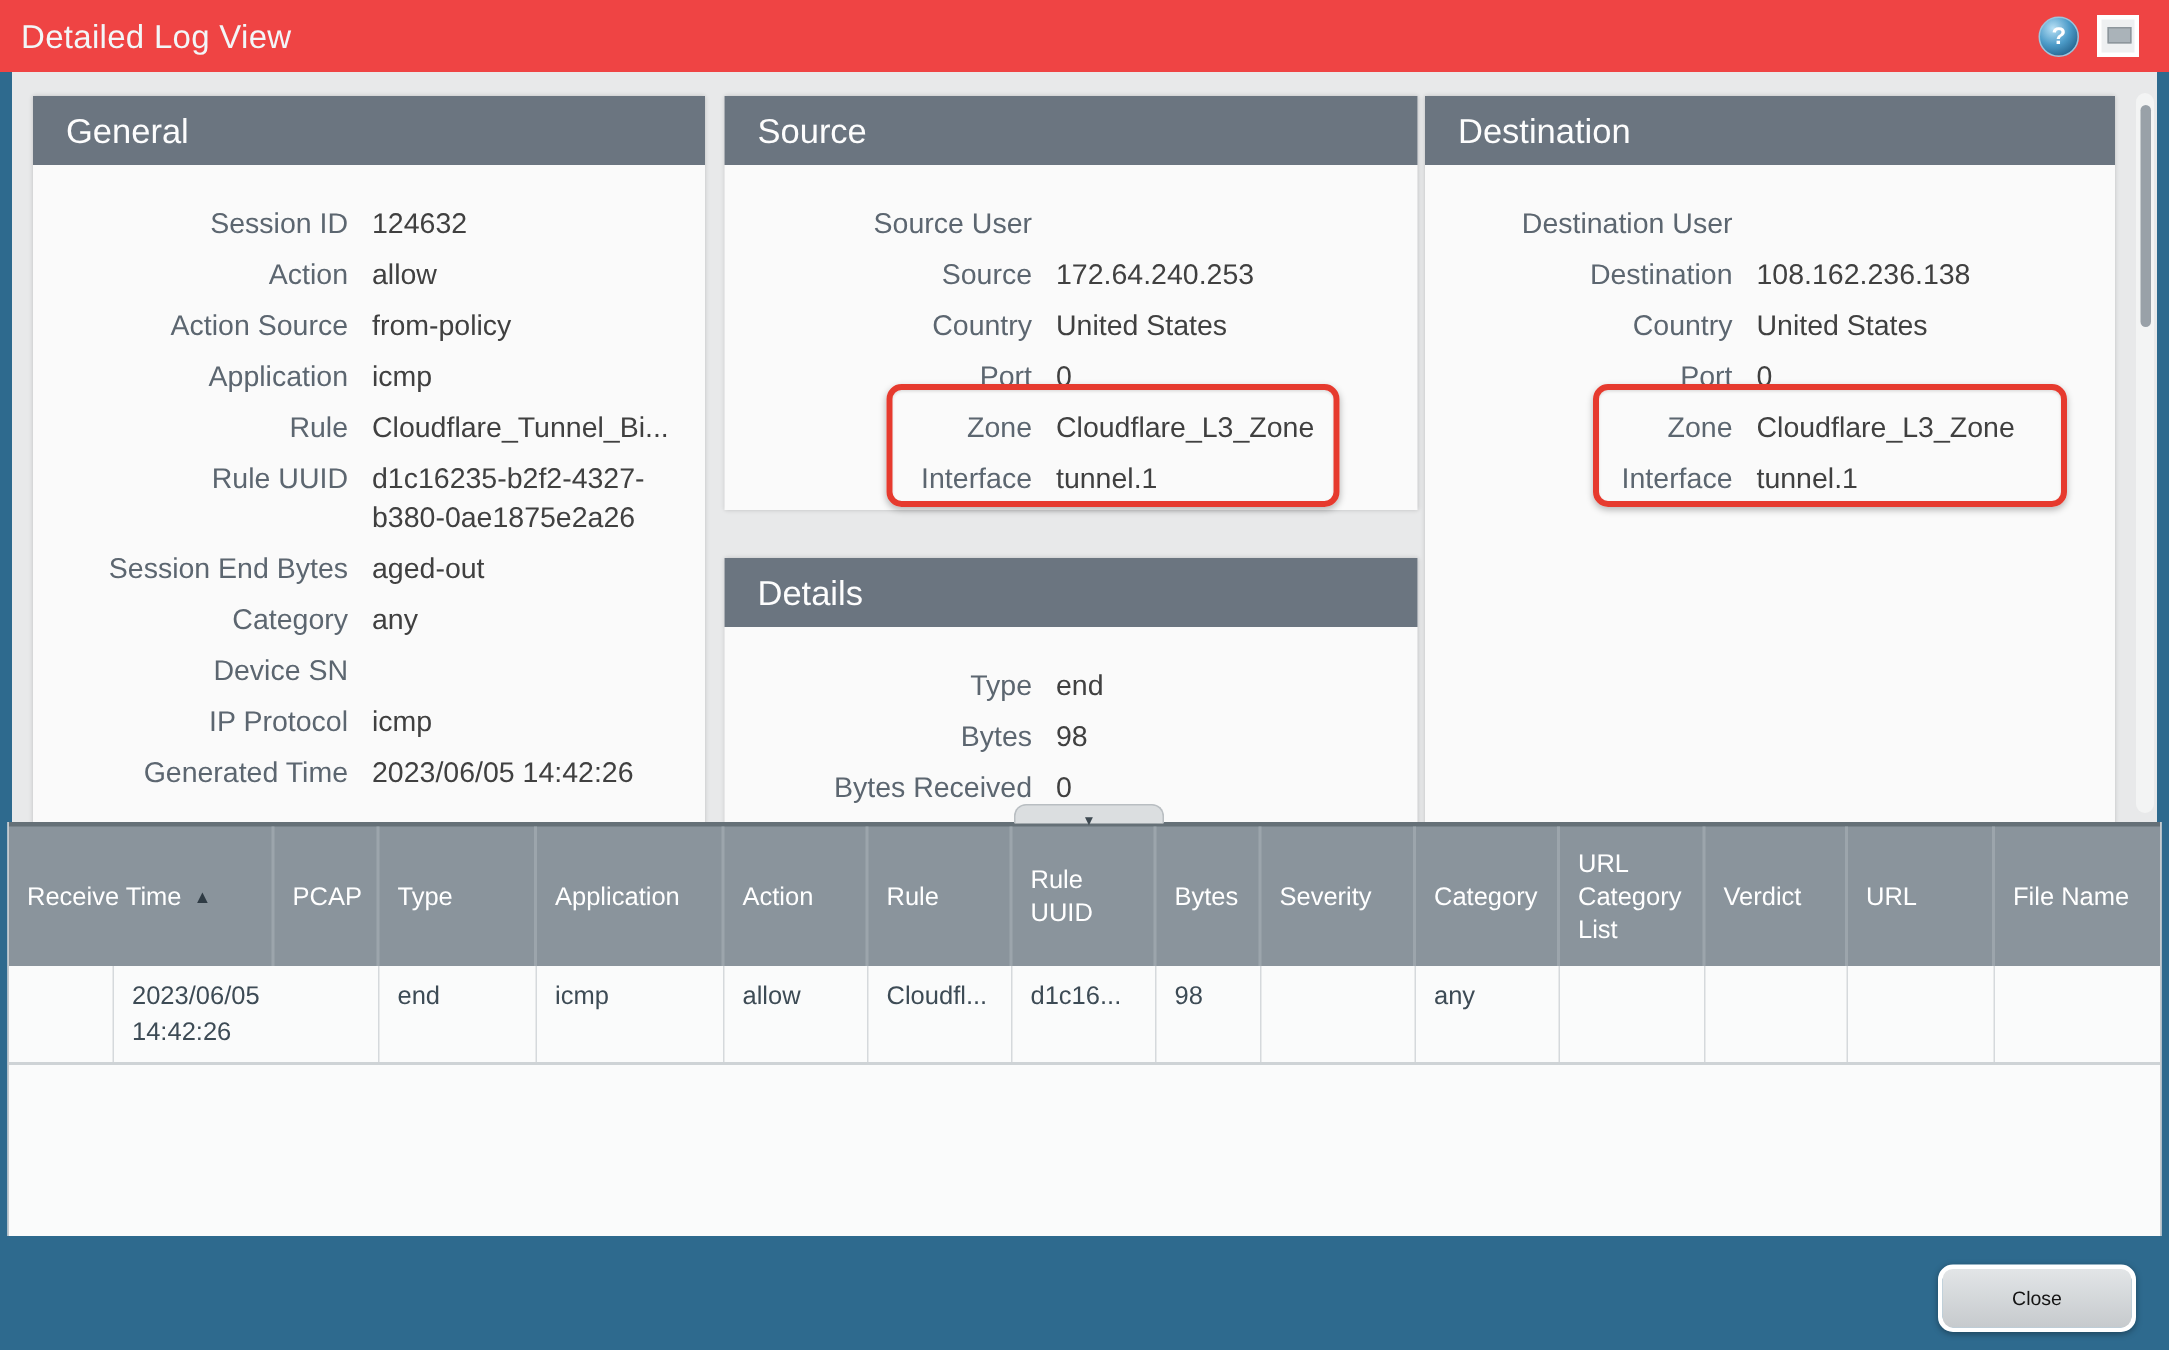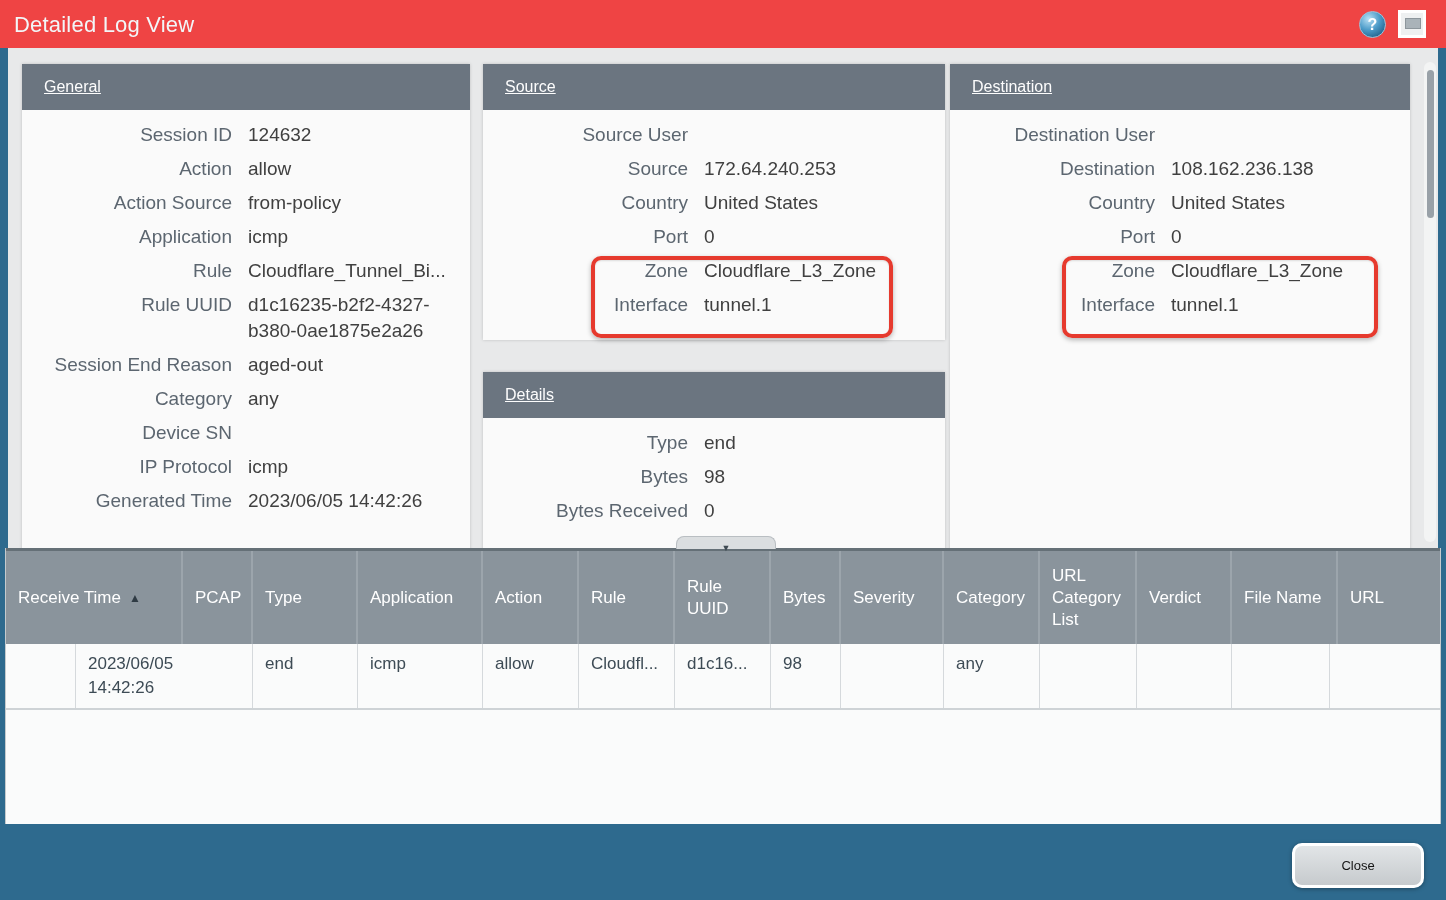--- a/index.html
+++ b/index.html
@@ -32,23 +32,23 @@
     background:#aab3b9; border:1px solid #8d969c;
   }
   
   .content {
     position:absolute; top:48px; left:8px; width:1430px; height:500px;
     background:#e8e9ea; overflow:hidden;
   }
   .panel { position:absolute; background:#fafafa; box-shadow:0 0 3px rgba(0,0,0,0.18); }
   .panel-header {
     height:46px; background:#6b7580; color:#fdfdfd;
-    font-size:16px; line-height:46px; padding-left:22px; font-weight:400;text-decoration:underline;
-  }
-  .panel-body { padding-top:8px; }
+    font-size:23px; line-height:46px; padding-left:22px; font-weight:400;
+  }
+  .panel-body { padding-top:23px; }
   .prow {
     display:grid; grid-template-columns:210px 1fr; column-gap:16px;
     padding:4px 14px 4px 0; line-height:26px; font-size:19px;
   }
   .panel-src .prow, .panel-det .prow, .panel-dst .prow { grid-template-columns:205px 1fr; }
   .plabel { text-align:right; color:#5c6670; }
   .pvalue { color:#404040; word-wrap:break-word; }
   .panel-gen { left:14px; top:16px; width:448px; height:600px; }
   .panel-src { left:475px; top:16px; width:462px; height:276px; }
   .panel-det { left:475px; top:324px; width:462px; height:300px; }
@@ -144,21 +144,21 @@
         </div>
       <div class="prow">
           <span class="plabel">Rule</span>
           <span class="pvalue">Cloudflare_Tunnel_Bi...</span>
         </div>
       <div class="prow">
           <span class="plabel">Rule UUID</span>
           <span class="pvalue">d1c16235-b2f2-4327-b380-0ae1875e2a26</span>
         </div>
       <div class="prow">
-          <span class="plabel">Session End Reason</span>
+          <span class="plabel">Session End Bytes</span>
           <span class="pvalue">aged-out</span>
         </div>
       <div class="prow">
           <span class="plabel">Category</span>
           <span class="pvalue">any</span>
         </div>
       <div class="prow">
           <span class="plabel">Device SN</span>
           <span class="pvalue"></span>
         </div>
@@ -294,25 +294,25 @@
       </div>
     <div class="th c9">
         <span>Category</span>
       </div>
     <div class="th c10">
         <span>URL Category List</span>
       </div>
     <div class="th c11">
         <span>Verdict</span>
       </div>
+    <div class="th c12">
+        <span>URL</span>
+      </div>
     <div class="th c13">
         <span>File Name</span>
-      </div>
-    <div class="th c12">
-        <span>URL</span>
       </div>
   </div>
   <div class="trow">
     <div class="td c0"><span></span></div>
     <div class="td c1"><span>2023/06/05 14:42:26</span></div>
     <div class="td c2"><span>end</span></div>
     <div class="td c3"><span>icmp</span></div>
     <div class="td c4"><span>allow</span></div>
     <div class="td c5"><span>Cloudfl...</span></div>
     <div class="td c6"><span>d1c16...</span></div>

